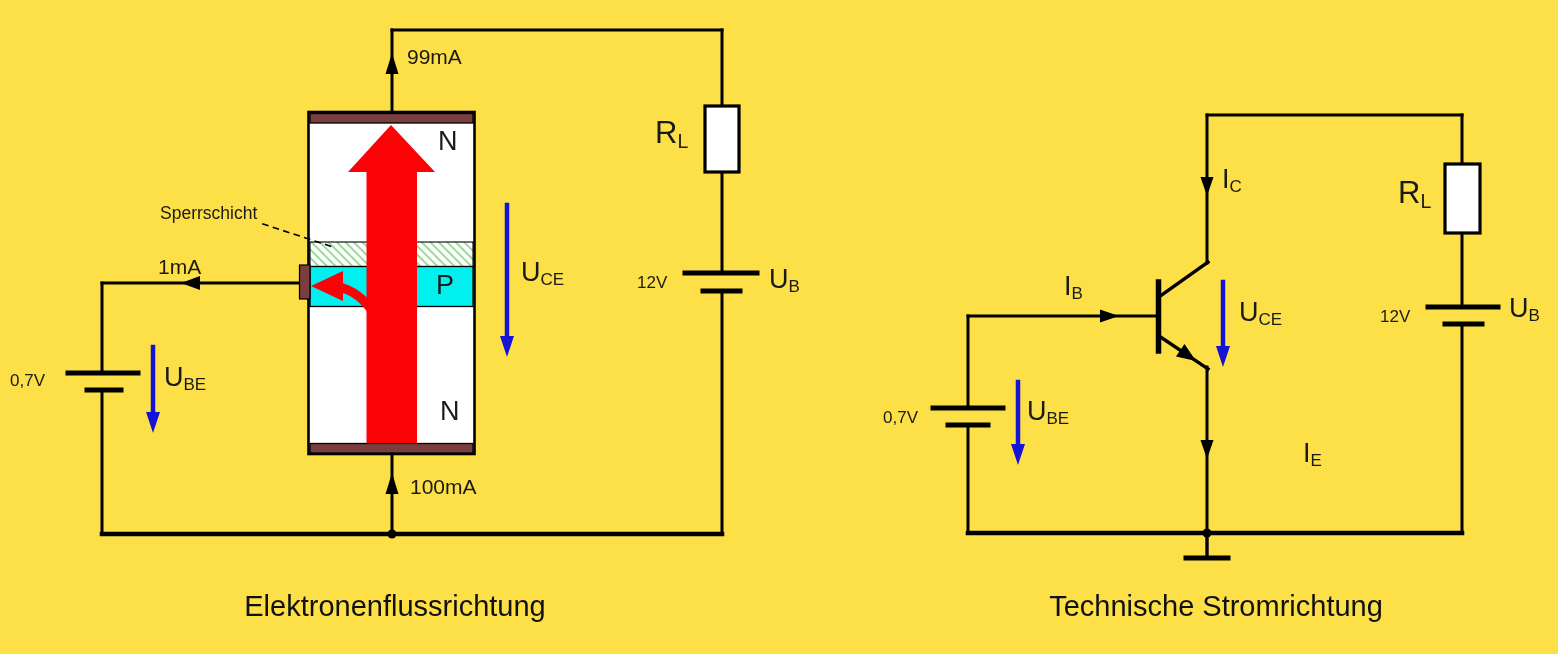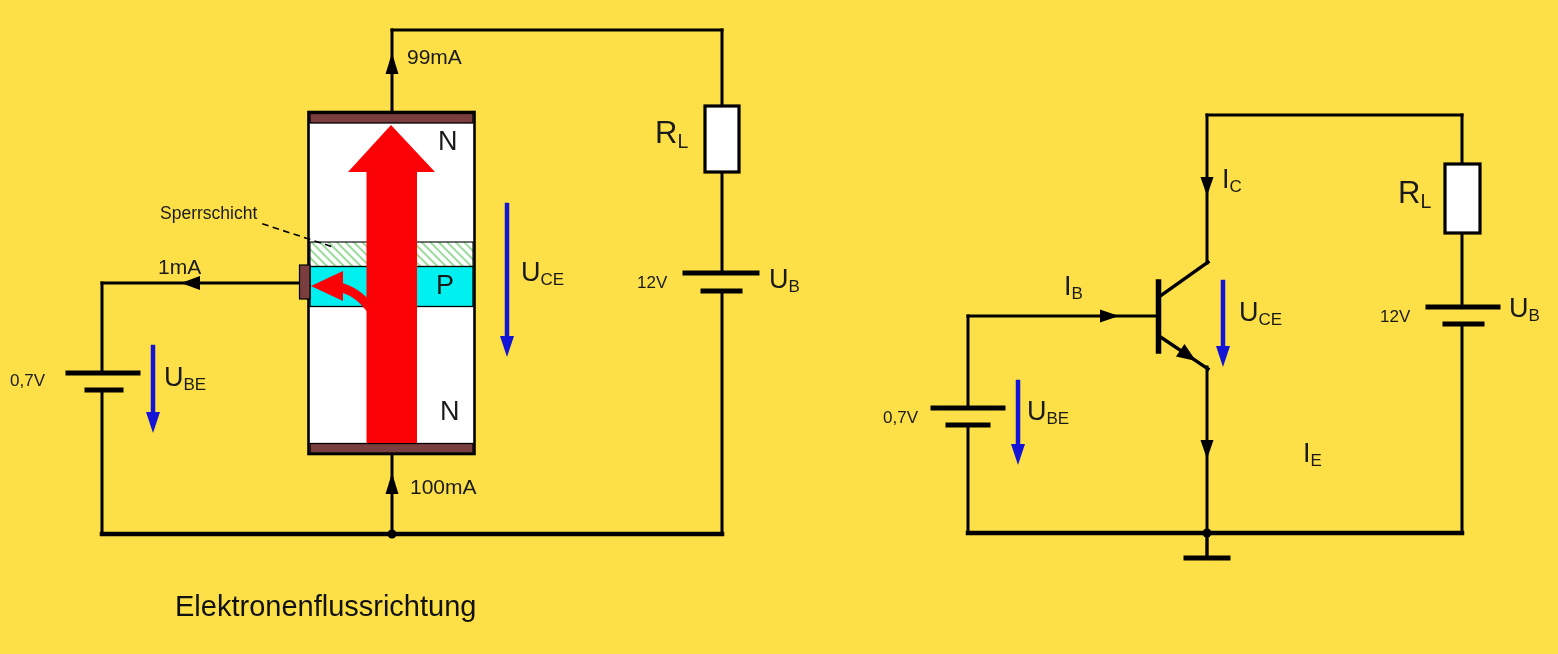--- a/index.html
+++ b/index.html
@@ -6,21 +6,21 @@
   .stage{position:relative;width:1558px;height:654px;background:#fde047;overflow:hidden;
          font-family:"Liberation Sans", sans-serif;color:#1a1a1a;}
   .layer{position:absolute;left:0;top:0;}
   .lbl{position:absolute;line-height:1;white-space:nowrap;color:#1a1a1a;}
   .lbl sub{font-size:0.63em;vertical-align:-0.24em;line-height:1;}
   .fs-small{font-size:17.5px;margin-left:12px;}
   .fs-val{font-size:17px;}
   .fs-cur{font-size:21px;}
   .fs-sym{font-size:27px;}
   .fs-res{font-size:31px;}
-  .caption{position:absolute;top:592px;font-size:29px;text-align:left;line-height:1;color:#111;}
+  .caption{position:absolute;top:592px;font-size:29px;text-align:center;line-height:1;color:#111;}
 </style>
 </head>
 <body>
 
 <div class="stage">
 
   <svg class="layer" width="1558" height="654" viewBox="0 0 1558 654">
     <defs>
       <pattern id="hatch" width="6" height="6" patternUnits="userSpaceOnUse" patternTransform="rotate(-45)">
         <rect width="6" height="6" fill="#ffffff"></rect>
@@ -132,14 +132,15 @@
 
   <div class="lbl fs-sym" style="left:1064px;top:273px;"><span>I</span><sub>B</sub></div>
   <div class="lbl fs-sym" style="left:1222px;top:166px;"><span>I</span><sub>C</sub></div>
   <div class="lbl fs-sym" style="left:1287px;top:440px;margin-left:16px;"><span>I</span><sub>E</sub></div>
   <div class="lbl fs-sym" style="left:1239px;top:299px;"><span>U</span><sub>CE</sub></div>
   <div class="lbl fs-res" style="left:1398px;top:177px;"><span>R</span><sub>L</sub></div>
   <div class="lbl fs-val" style="left:1380px;top:308px;">12V</div>
   <div class="lbl fs-sym" style="left:1509px;top:295px;"><span>U</span><sub>B</sub></div>
   <div class="lbl fs-val" style="left:883px;top:409px;">0,7V</div>
   <div class="lbl fs-sym" style="left:1027px;top:398px;"><span>U</span><sub>BE</sub></div>
+  <div class="caption" style="left:1000px;width:432px;">Technische Stromrichtung</div>
 
 </div>
 
 </body></html>

